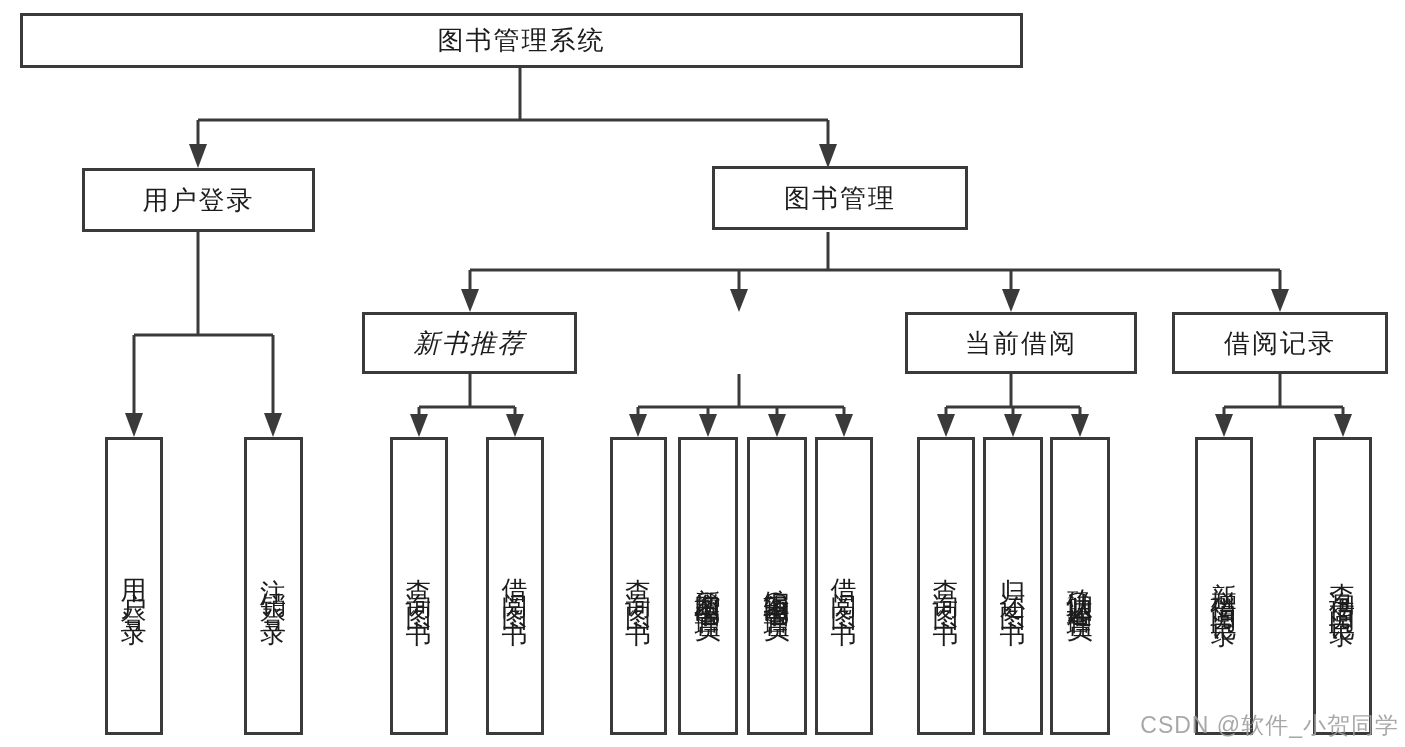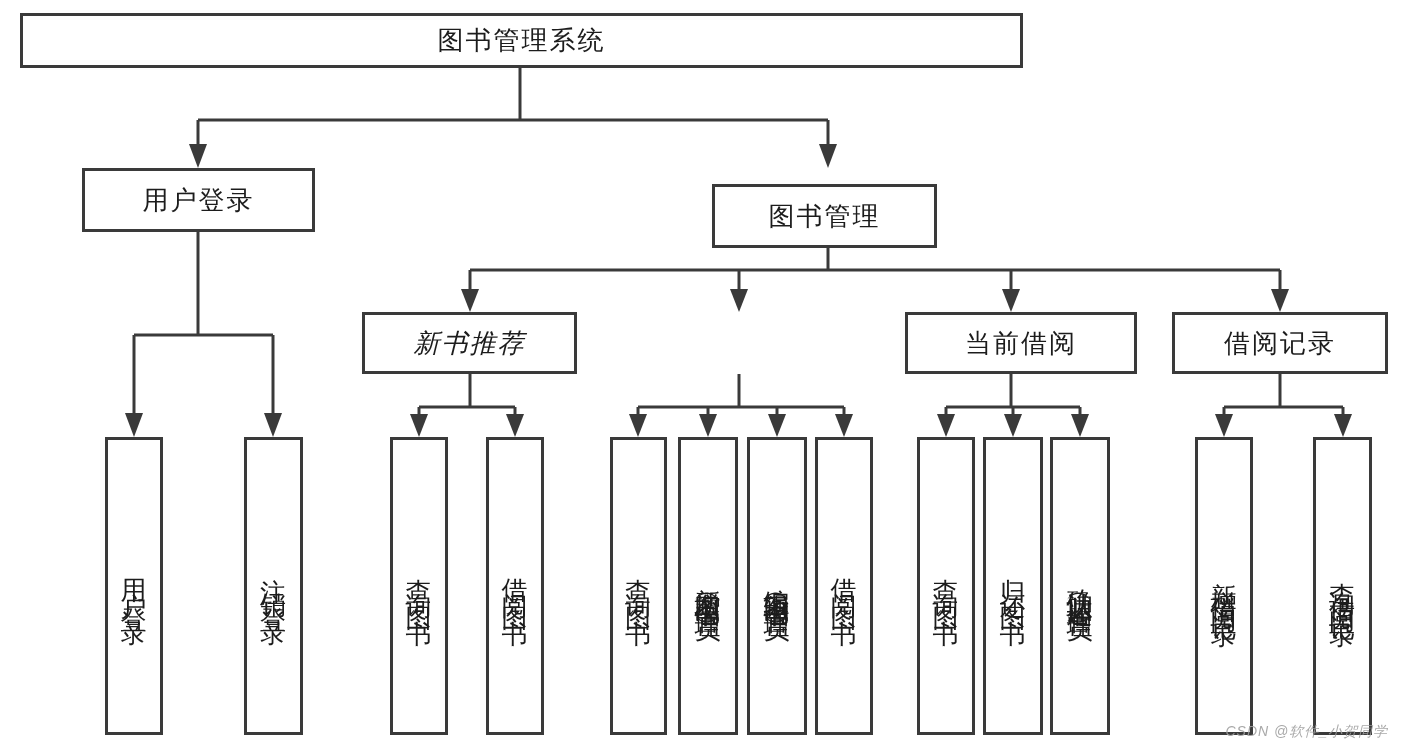--- a/index.html
+++ b/index.html
@@ -36,26 +36,25 @@
     text-orientation:mixed;
     font-size:26px;
     line-height:1;
     letter-spacing:14px;
     white-space:nowrap;
   }
   .vbox .vtext.med   { letter-spacing:8px; }
   .vbox .vtext.tight { letter-spacing:4px; }
   #watermark {
     position:absolute;
-    right:17px; bottom:6px;
-    font-size:14px;
+    right:6px; bottom:6px;
+    font-size:23px;
     color:rgba(158,158,158,0.9);
     letter-spacing:1px;
     z-index:5;
-    font-style:italic;
   }
 </style>
 </head>
 <body>
 
 <div id="stage">
 
   <svg id="connectors" width="1405" height="747" viewBox="0 0 1405 747">
     <g stroke="#3a3a3a" stroke-width="3" fill="none">
 
@@ -124,21 +123,21 @@
     </g>
   </svg>
 
   <div class="hbox" style="left:20px; top:13px; width:1003px; height:55px;">
     <span>图书管理系统</span>
   </div>
 
   <div class="hbox" style="left:82px; top:168px; width:233px; height:64px;">
     <span>用户登录</span>
   </div>
-  <div class="hbox" style="left:712px; top:184px; width:225px; height:64px;justify-content:center;">
+  <div class="hbox" style="left:712px; top:166px; width:256px; height:64px;justify-content:center;">
     <span>图书管理</span>
   </div>
 
   <div class="hbox" style="left:362px; top:312px; width:215px; height:62px;font-style:italic;">
     <span>新书推荐</span>
   </div>
   <div class="hbox" style="left:905px; top:312px; width:232px; height:62px;">
     <span>当前借阅</span>
   </div>
   <div class="hbox" style="left:1172px; top:312px; width:216px; height:62px;">

